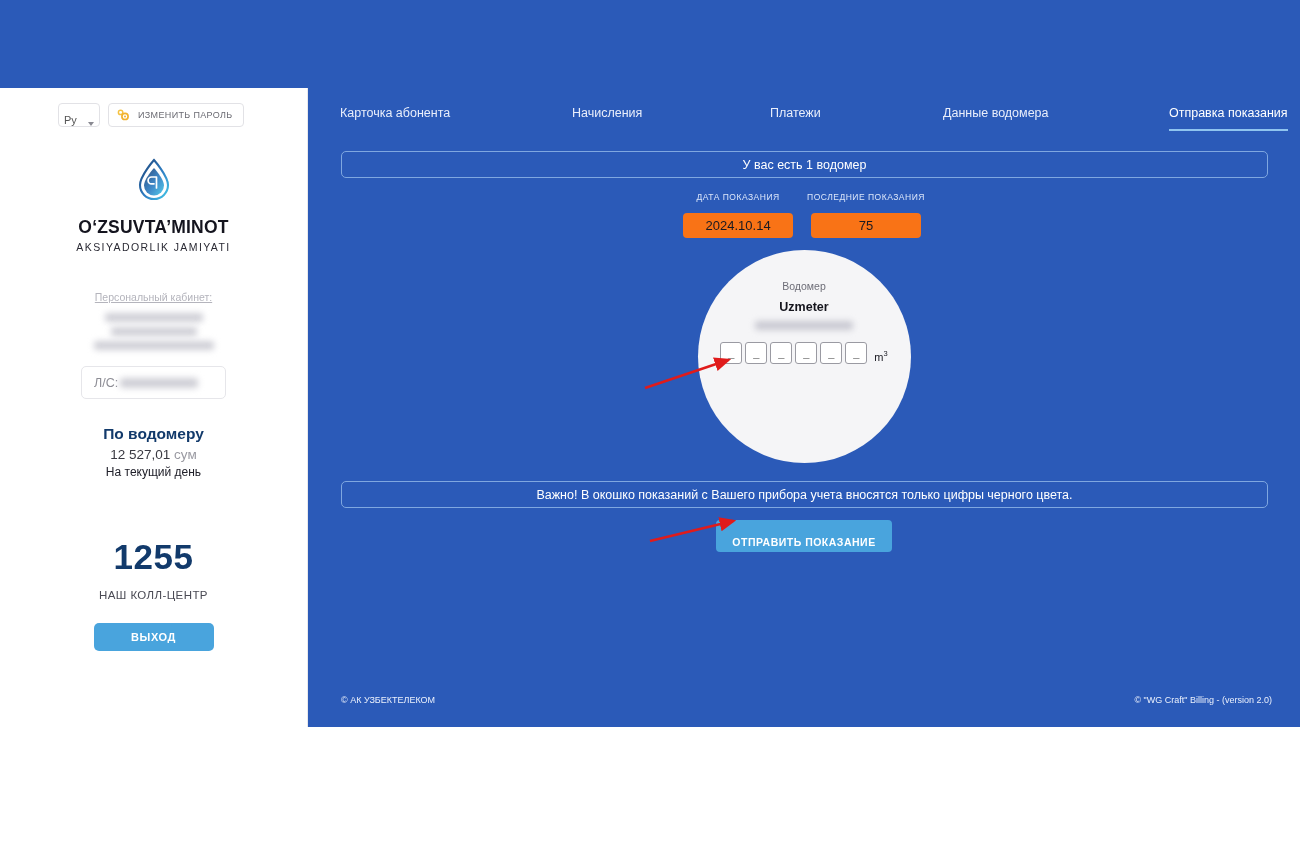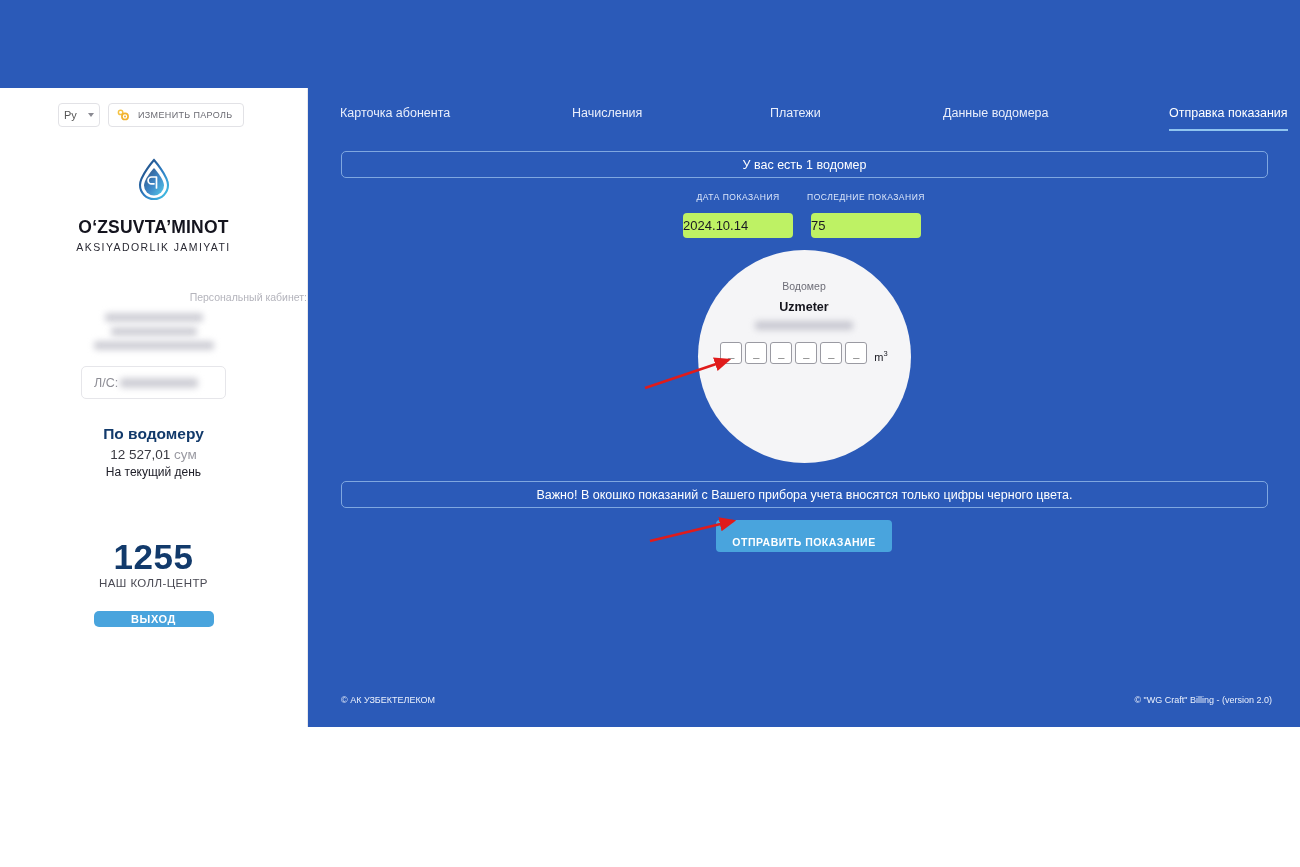--- a/index.html
+++ b/index.html
@@ -30,21 +30,21 @@
     border-right: 1px solid #e8e8ec;
   }
   .sidebar-top {
     display: flex;
     align-items: center;
     gap: 8px;
     padding: 15px 0 0 58px;
   }
   .lang-select {
     display: flex;
-    align-items: center;
+    align-items: flex-end;
     justify-content: space-between;
     width: 42px; height: 24px;
     padding: 0 5px;
     border: 1px solid #e2e2e6;
     border-radius: 4px;
     background: #fff;
     font-size: 11px;
     color: #555;
   }
   .chev {
@@ -83,23 +83,24 @@
   }
   .logo-sub {
     margin-top: 3px;
     font-size: 10.5px;
     letter-spacing: 1.4px;
     color: #2a2a34;
   }
   
   .cabinet-label {
     margin-top: 38px;
-    text-align: right;
+    text-align: center;
     font-size: 10.5px;
     color: #b4b4bc;
+    text-decoration: underline;
   }
   .blur-lines { margin-top: 10px; text-align: center; }
   .blur-line {
     height: 9px;
     margin: 5px auto;
     border-radius: 3px;
     background: #cfcfd6;
     filter: blur(3.4px);
   }
   .bl1 { width: 98px; }
@@ -153,30 +154,30 @@
   }
   .call-number {
     margin-top: 58px;
     text-align: center;
     font-size: 35px;
     font-weight: bold;
     color: #123a6b;
     letter-spacing: .5px;
   }
   .call-label {
-    margin-top: 0;
+    margin-top: 12px;
     text-align: center;
     font-size: 11.5px;
     letter-spacing: .4px;
     color: #4a4a54;
   }
   .logout-btn {
     display: block;
     margin: 22px auto 0;
-    width: 120px; height: 16px;
+    width: 120px; height: 28px;
     border: none; border-radius: 5px;
     background: #49a4dd;
     color: #fff;
     font-family: inherit;
     font-size: 11px;
     font-weight: bold;
     letter-spacing: .6px;
     cursor: pointer;
   }
   
@@ -227,24 +228,25 @@
   .field-label {
     font-size: 8.5px;
     letter-spacing: .5px;
     color: #dbe6fa;
     margin-bottom: 11px;
     display: block;
   }
   .field-box {
     width: 74px; height: 25px;
     border: none; border-radius: 4px;
-    background: #bef264;
+    background: #f97316;
     font-family: inherit;
     font-size: 13px;
     color: #1a1a22;
+    text-align: center;
   }
   .field-box.wide { width: 110px; }
   
   .dial-wrap {
     display: flex;
     justify-content: center;
     margin-top: 12px;
   }
   .dial {
     position: relative;

